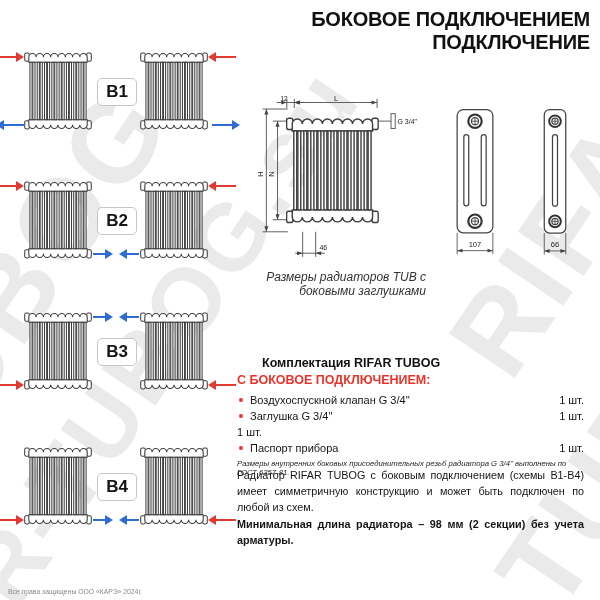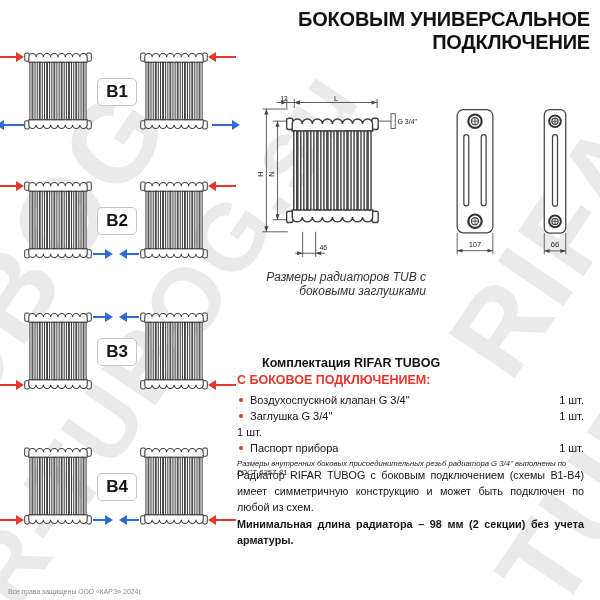--- a/index.html
+++ b/index.html
@@ -54,21 +54,21 @@
 <body>
 
 <div class="page">
 
   <span class="wm" style="left:-150px;top:430px;font-size:115px;">TUBOG</span>
   <span class="wm" style="left:-180px;top:760px;font-size:95px;">RIFAR-TUBOG.su</span>
   <span class="wm" style="left:250px;top:900px;font-size:115px;">RIFAR-TUBOG</span>
   <span class="wm" style="left:430px;top:330px;font-size:115px;">RIFAR</span>
 
   <div class="title">
-    <div>БОКОВЫМ УНИВЕРСАЛЬНОЕ</div>
+    <div>БОКОВОЕ ПОДКЛЮЧЕНИЕМ</div>
     <div>ПОДКЛЮЧЕНИЕ</div>
   </div>
 
   <div class="scheme" style="top:45px;">
     <svg class="rad left" viewBox="0 0 132 164">
         <g fill="#fff" stroke="#3d3d3d" stroke-width="2">
           <rect x="1" y="8" width="9" height="16" rx="3"></rect>
           <rect x="122" y="8" width="9" height="16" rx="3"></rect>
           <rect x="1" y="140" width="9" height="16" rx="3"></rect>
           <rect x="122" y="140" width="9" height="16" rx="3"></rect>

